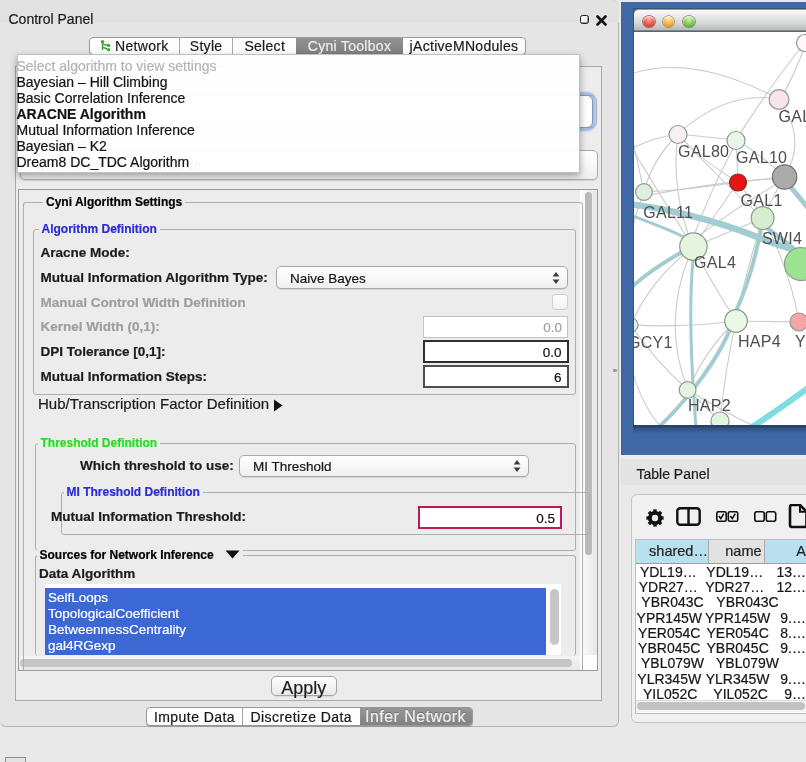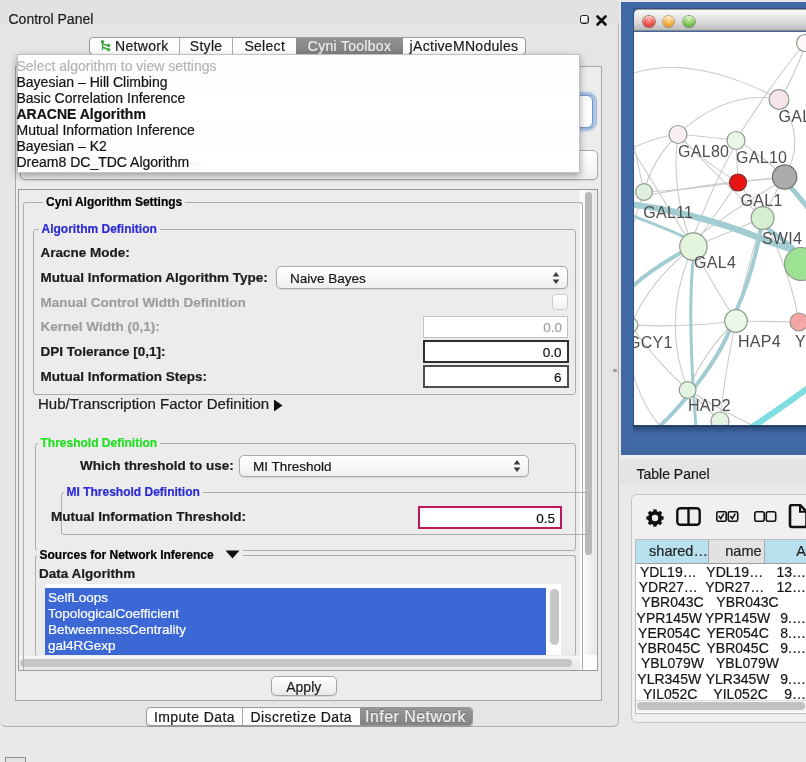--- a/index.html
+++ b/index.html
@@ -131,21 +131,21 @@
         </svg></span>
 </div>
 <div class="lbl" style="left:39px;top:565.5px;">Data Algorithm</div>
 <div class="abs" style="left:44.5px;top:584px;width:516.5px;height:71px;background:#ffffff;"></div>
 <div class="abs" style="left:45px;top:587.5px;width:501px;height:67.5px;background:#3b68d5;"></div>
 <div class="abs" style="left:48px;top:589.5px;width:450px;font-size:13.5px;line-height:16.05px;color:#fff;">SelfLoops<br>TopologicalCoefficient<br>BetweennessCentrality<br>gal4RGexp</div>
 <div class="abs" style="left:549.5px;top:589px;width:9px;height:55.5px;background:#c6c6c6;border-radius:4.5px;"></div>
 
 <div class="abs" style="left:270.5px;top:676px;width:66.5px;height:20px;background:linear-gradient(#ffffff,#f4f4f4 55%,#e7e7e7);
      border:1px solid #a5a5a5;border-radius:5px;box-sizing:border-box;text-align:center;box-shadow:0 1px 1px rgba(0,0,0,0.08);">
-  <span style="font-size:14px;color:#1d1d1d;position:relative;top:1px;">Apply</span></div>
+  <span style="font-size:18px;color:#1d1d1d;position:relative;top:1px;">Apply</span></div>
 
 <div class="abs" id="bottabs" style="left:146px;top:707px;width:326.5px;height:19px;background:#fdfdfd;border:1px solid #989898;
      border-radius:4px;box-sizing:border-box;box-shadow:0 1px 1px rgba(0,0,0,0.15);display:flex;overflow:hidden;">
   <div style="width:95px;display:flex;align-items:center;justify-content:center;border-right:1px solid #a5a5a5;font-size:14px;letter-spacing:0.45px;color:#161616;">Impute Data</div>
   <div style="width:116.5px;display:flex;align-items:center;justify-content:center;font-size:14px;letter-spacing:0.45px;color:#161616;">Discretize Data</div>
   <div style="flex:1;display:flex;align-items:center;justify-content:center;background:linear-gradient(#969696,#828282);font-size:16px;letter-spacing:0.45px;color:#f0f0f0;text-shadow:0 -1px 0 rgba(0,0,0,0.25);">Infer Network</div>
 </div>
 
 <div class="abs" id="popup" style="left:16.5px;top:54px;width:563.5px;height:118.5px;background:rgba(255,255,255,0.94);
      border:1px solid #c2c2c2;box-sizing:border-box;box-shadow:0 3px 7px rgba(0,0,0,0.35);"></div>

